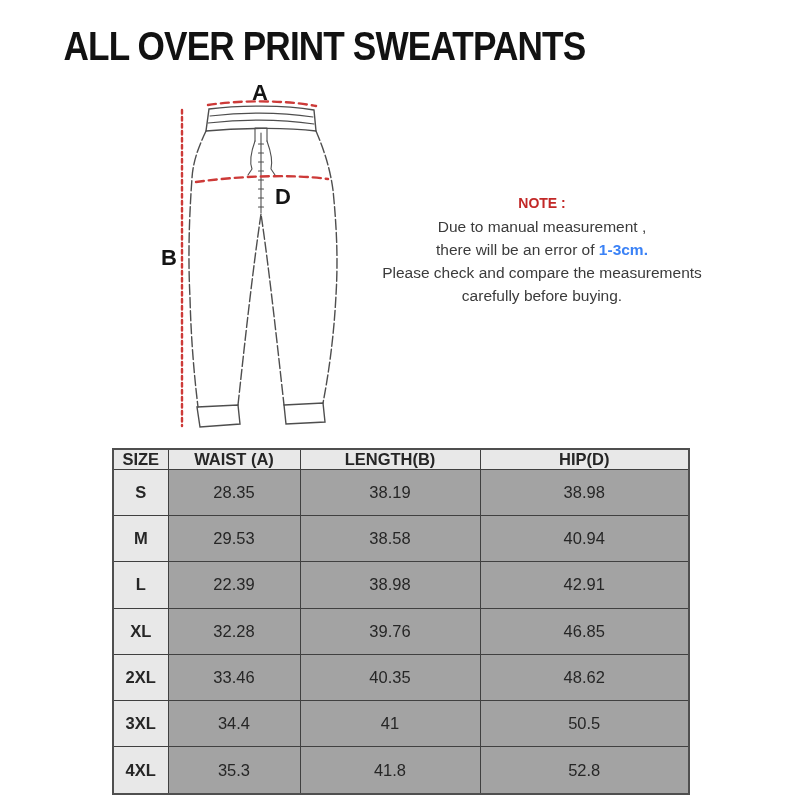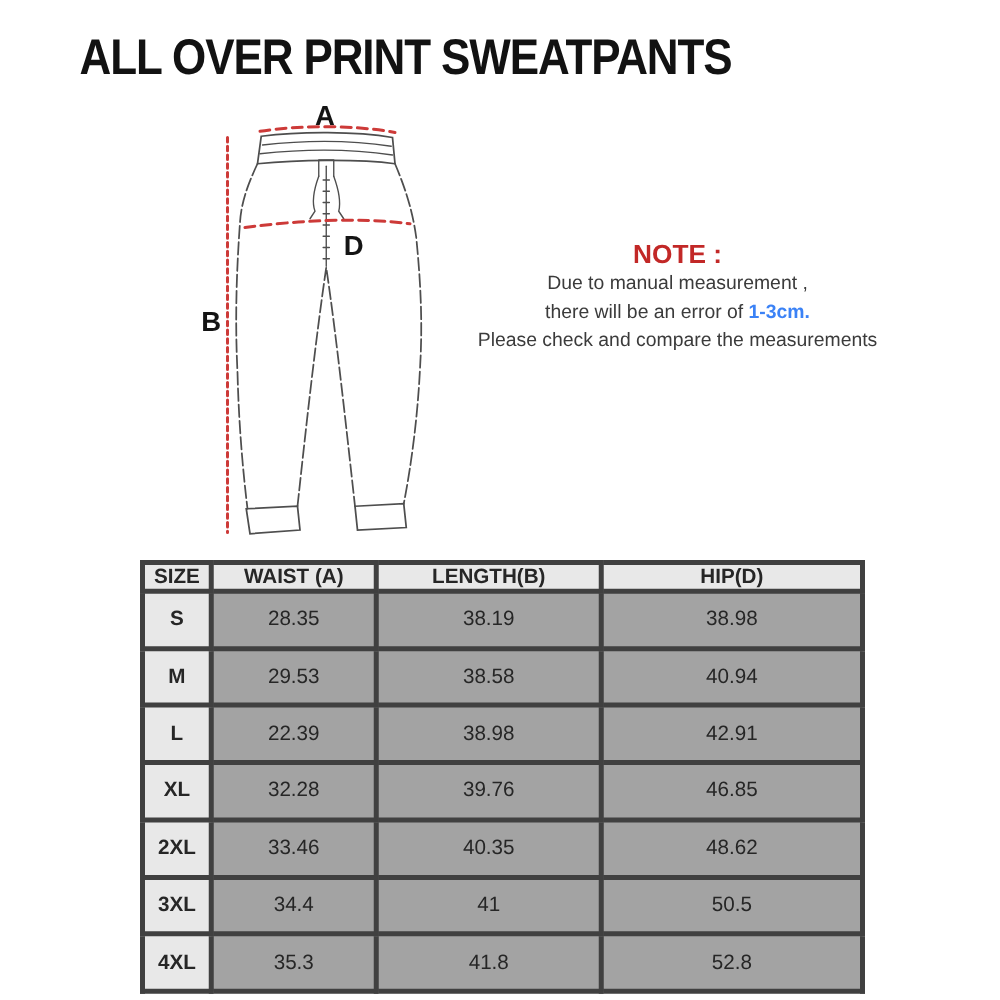--- a/index.html
+++ b/index.html
@@ -21,30 +21,30 @@
   .sketch .sketchy{stroke-dasharray:10 3;}
   .sketch .thin{stroke-width:1.1;}
   .sketch .redline{stroke:#cd3a38;stroke-width:2.4;stroke-dasharray:8 5;}
   .sketch .redline-fine{stroke:#cd3a38;stroke-width:2.4;stroke-dasharray:3.5 3.5;}
   .sketch text{font-family:"Liberation Sans",sans-serif;font-size:22px;font-weight:bold;fill:#141414;}
   
   .note{
     position:absolute;left:382px;top:192px;width:320px;text-align:center;
     font-size:15.5px;line-height:23px;color:#3b3b3b;
   }
-  .note-heading{font-size:21px;font-weight:bold;color:#c22827;line-height:23px;}
+  .note-heading{font-size:14px;font-weight:bold;color:#c22827;line-height:23px;}
   .note .b{font-weight:bold;color:#3b82f6;}
   
   .size-table{
     position:absolute;left:112px;top:448px;width:576px;height:347px;
     border-collapse:collapse;table-layout:fixed;
     font-size:16.5px;color:#262626;
   }
   .size-table th,.size-table td{
-    border:4px solid #404040;text-align:center;vertical-align:middle;padding:0;
+    border:1px solid #404040;text-align:center;vertical-align:middle;padding:0;
   }
   .size-table{border:2px solid #4f4f4f;}
   .size-table th{background:#e8e8e8;font-weight:bold;font-size:16.5px;}
   .size-table td.size-cell{background:#e8e8e8;font-weight:bold;}
   .size-table td{background:#a3a3a3;}
   .col-size{width:55px;}.col-waist{width:132px;}.col-length{width:180px;}.col-hip{width:209px;}
 </style>
 </head>
 <body>
 
@@ -83,20 +83,21 @@
     <text x="260" y="100" text-anchor="middle">A</text>
     <text x="169" y="265" text-anchor="middle">B</text>
     <text x="283" y="204" text-anchor="middle">D</text>
   </svg>
 
   <div class="note">
     <div class="note-heading">NOTE :</div>
     <div>Due to manual measurement ,</div>
     <div><span>there will be an error of </span><span class="b">1-3cm.</span></div>
     <div>Please check and compare the measurements</div>
+    <div>carefully before buying.</div>
   </div>
 
   <table class="size-table">
     <colgroup>
       <col class="col-size">
         <col class="col-waist">
         <col class="col-length">
         <col class="col-hip">
     </colgroup>
     <thead>

